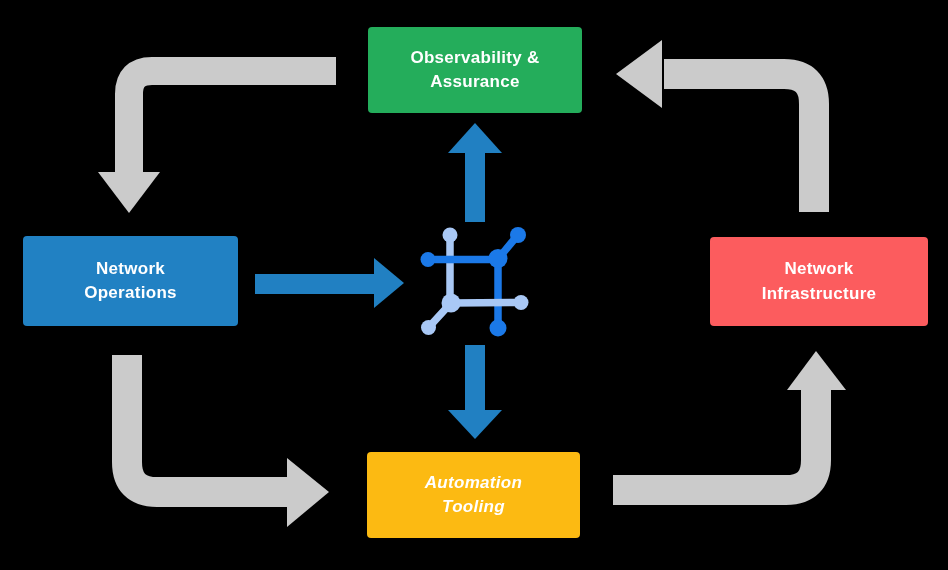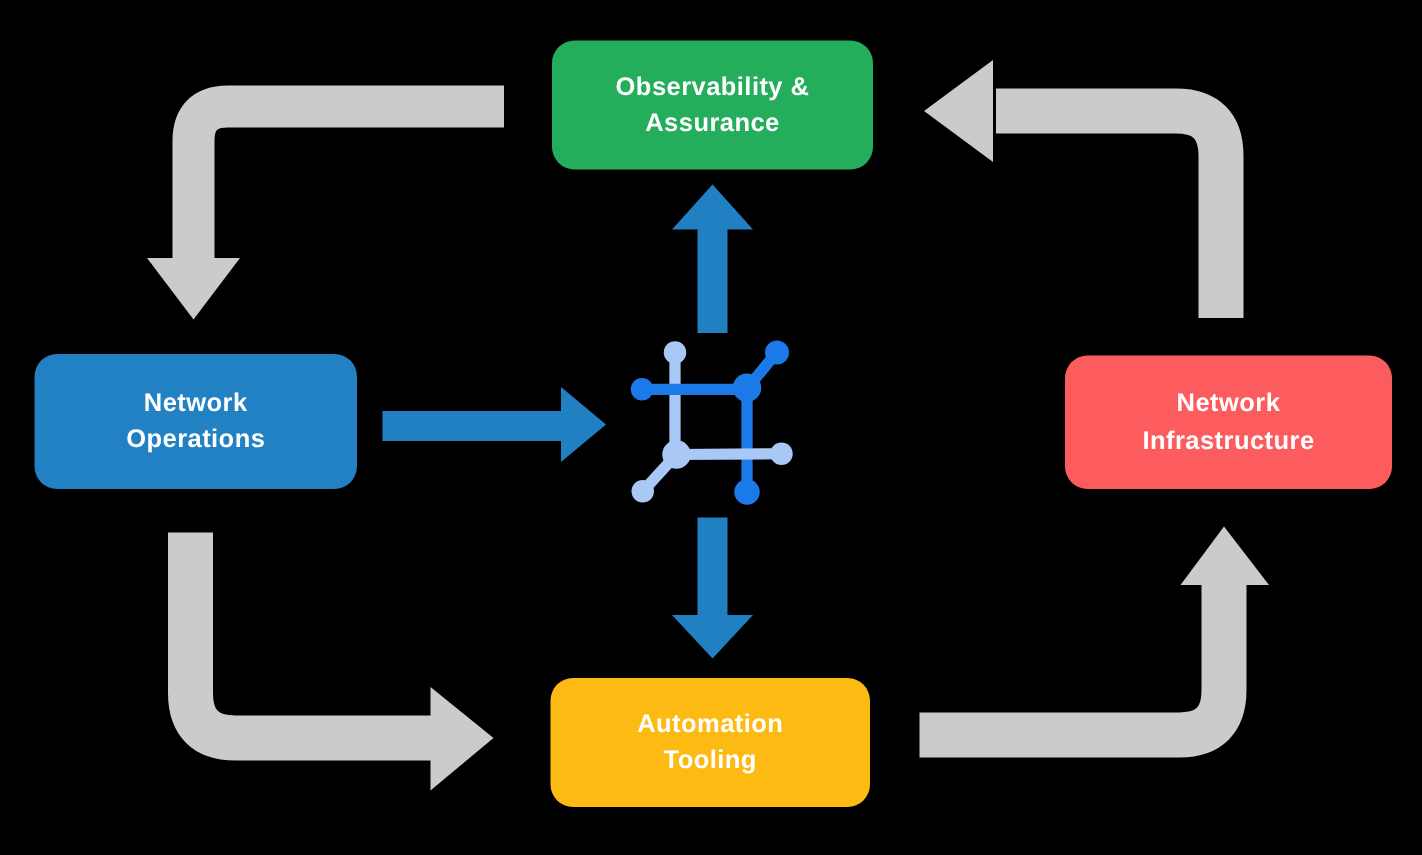--- a/index.html
+++ b/index.html
@@ -15,38 +15,38 @@
     overflow: hidden;
     font-family: "Liberation Sans", "DejaVu Sans", sans-serif;
   }
   #diagram-svg {
     position: absolute;
     left: 0;
     top: 0;
   }
   .node {
     position: absolute;
-    border-radius: 15px;
+    border-radius: 4px;
     display: flex;
     align-items: center;
     justify-content: center;
     text-align: center;
   }
   .node-label {
     color: #FFFFFF;
     font-size: 17px;
     font-weight: 600;
     line-height: 1.42;
     letter-spacing: 0.3px;
     white-space: pre-line;
   }
   #node-observability { left: 368px; top: 27px;  width: 214px; height: 86px; background: #24AD5B; }
   #node-operations    { left: 23px;  top: 236px; width: 215px; height: 90px; background: #2181C3; }
   #node-infrastructure{ left: 710px; top: 237px; width: 218px; height: 89px; background: #FC5C5E; }
-  #node-automation    { left: 367px; top: 452px; width: 213px; height: 86px; background: #FCBA12; }
+  #node-automation    { left: 367px; top: 452px; width: 213px; height: 86px; background: #FCBA12; font-style: italic; }
 </style>
 </head>
 <body>
 
 <div id="stage">
 
   <svg id="diagram-svg" width="948" height="570" viewBox="0 0 948 570">
 
     <g>
       <path d="M 336 71 L 152 71 Q 129 71 129 94 L 129 174" fill="none" stroke="#CBCBCB" stroke-width="28"></path>

